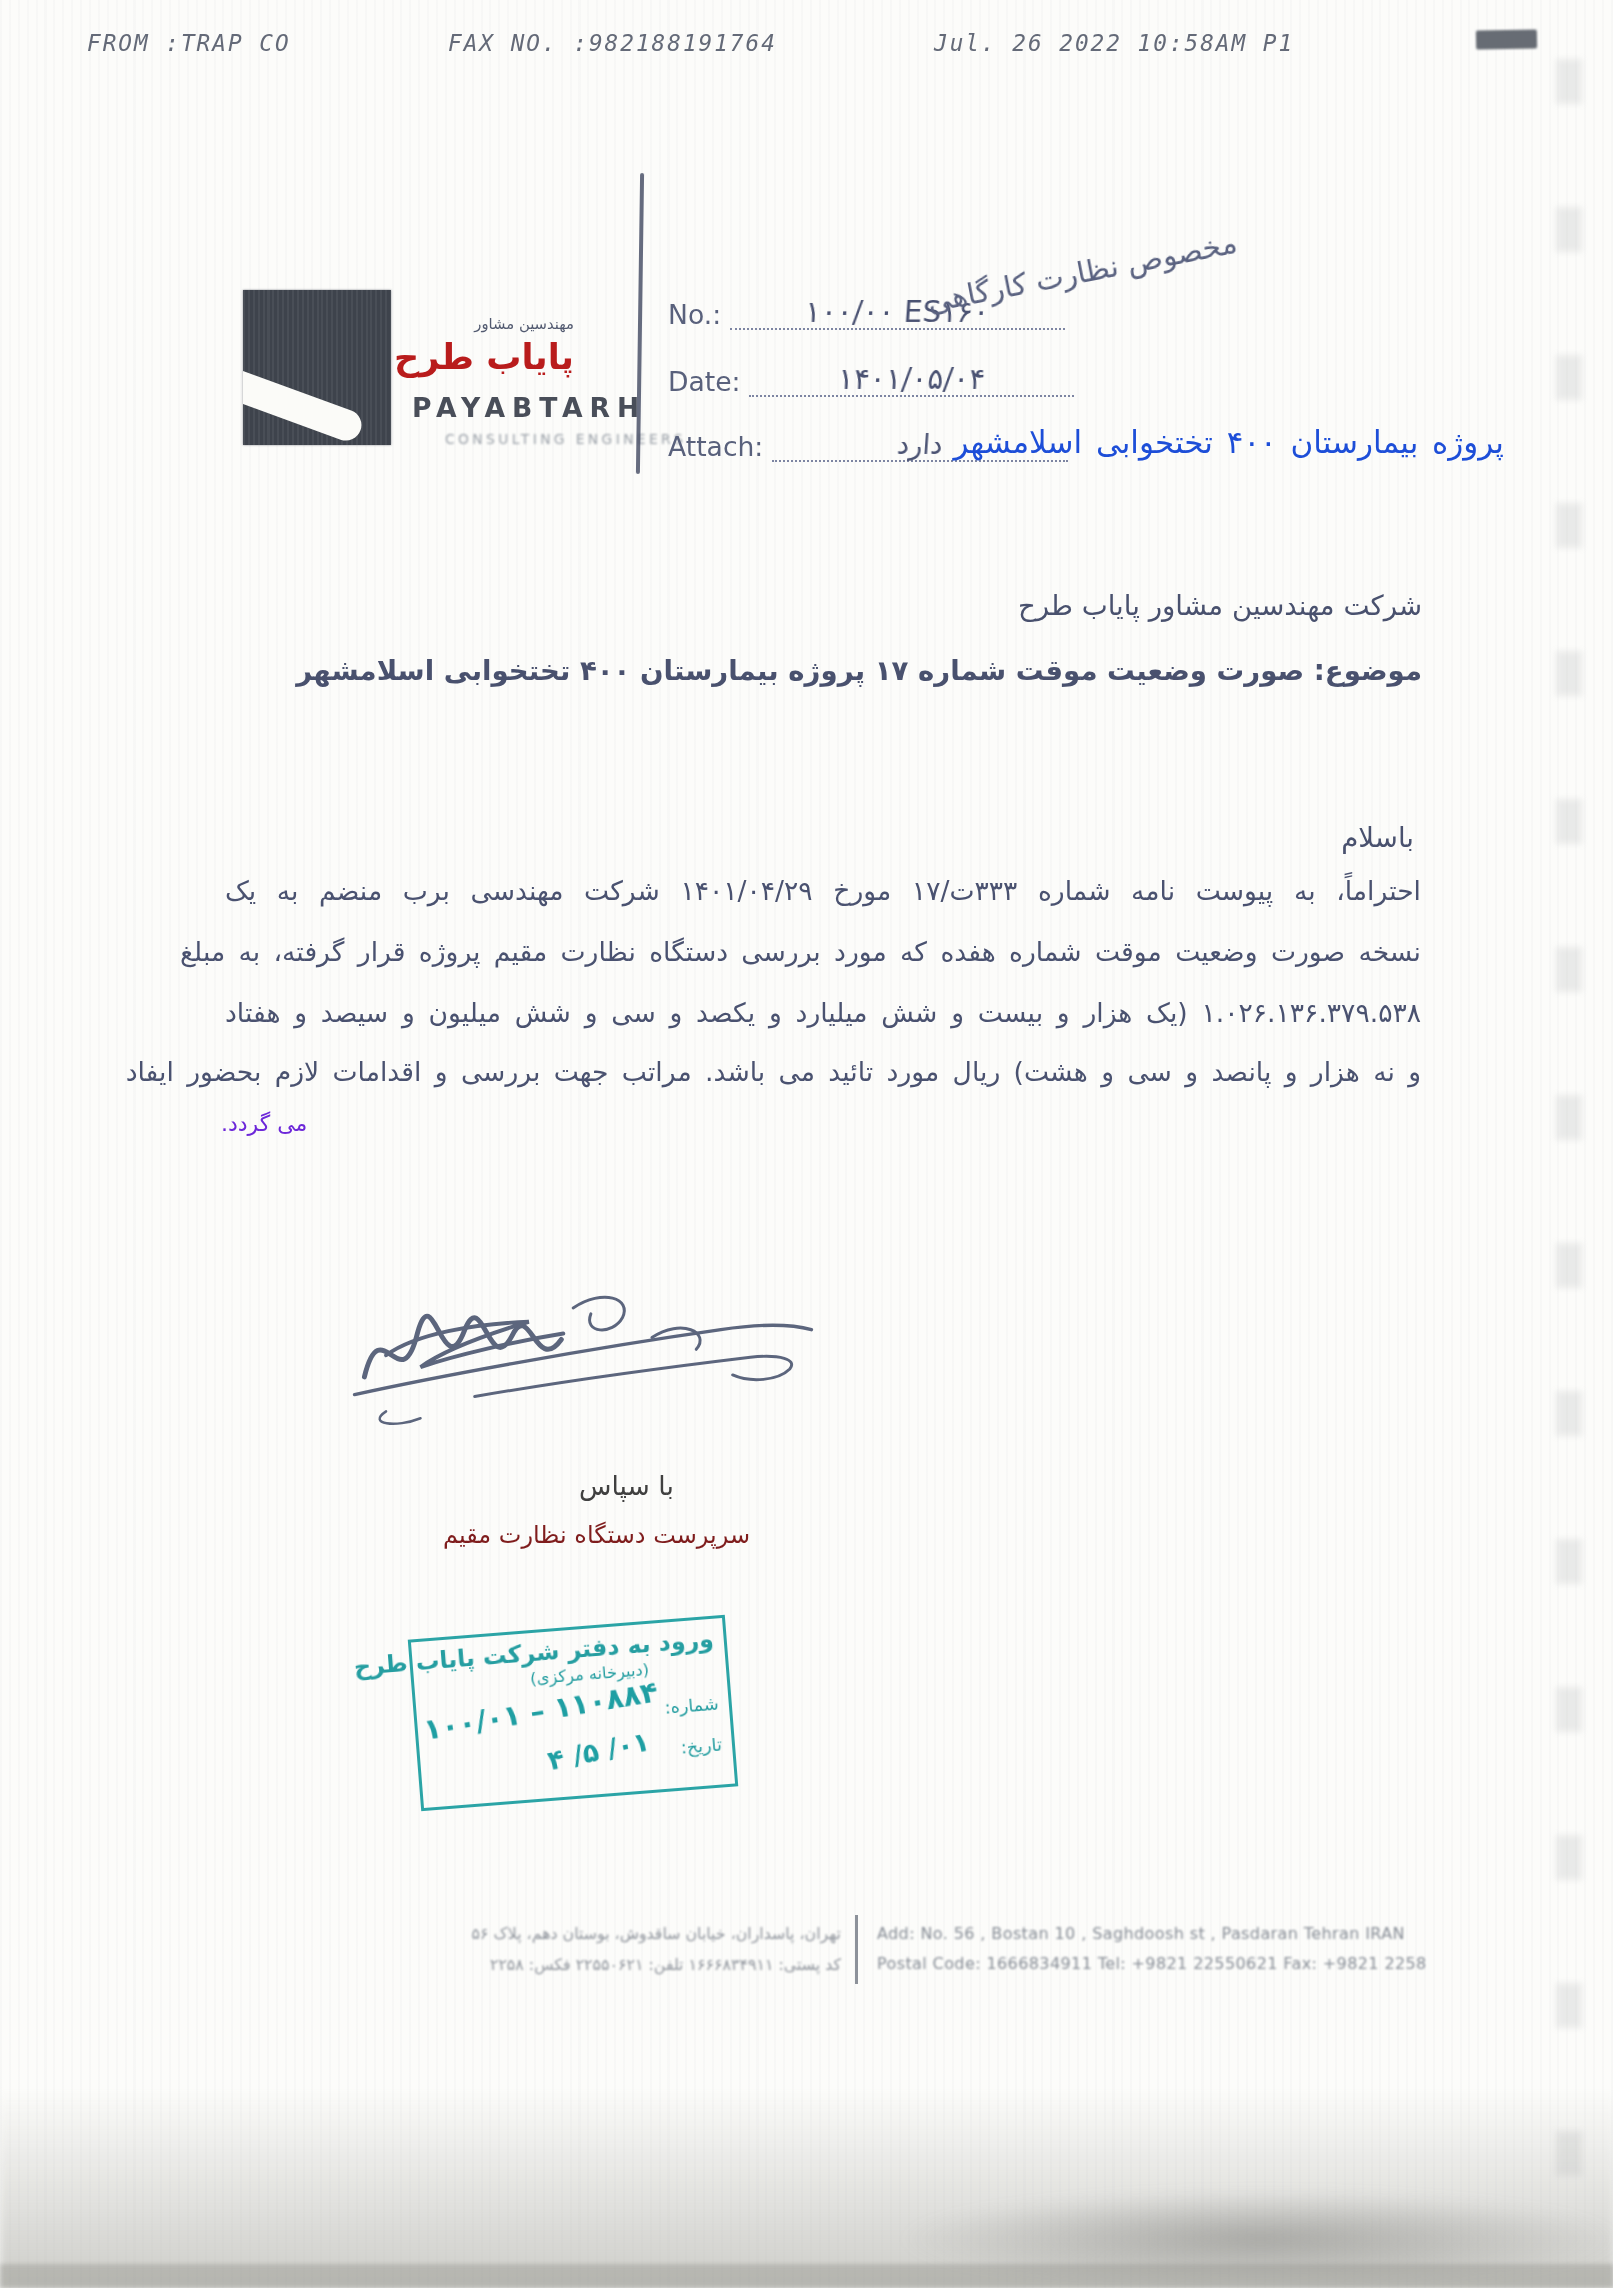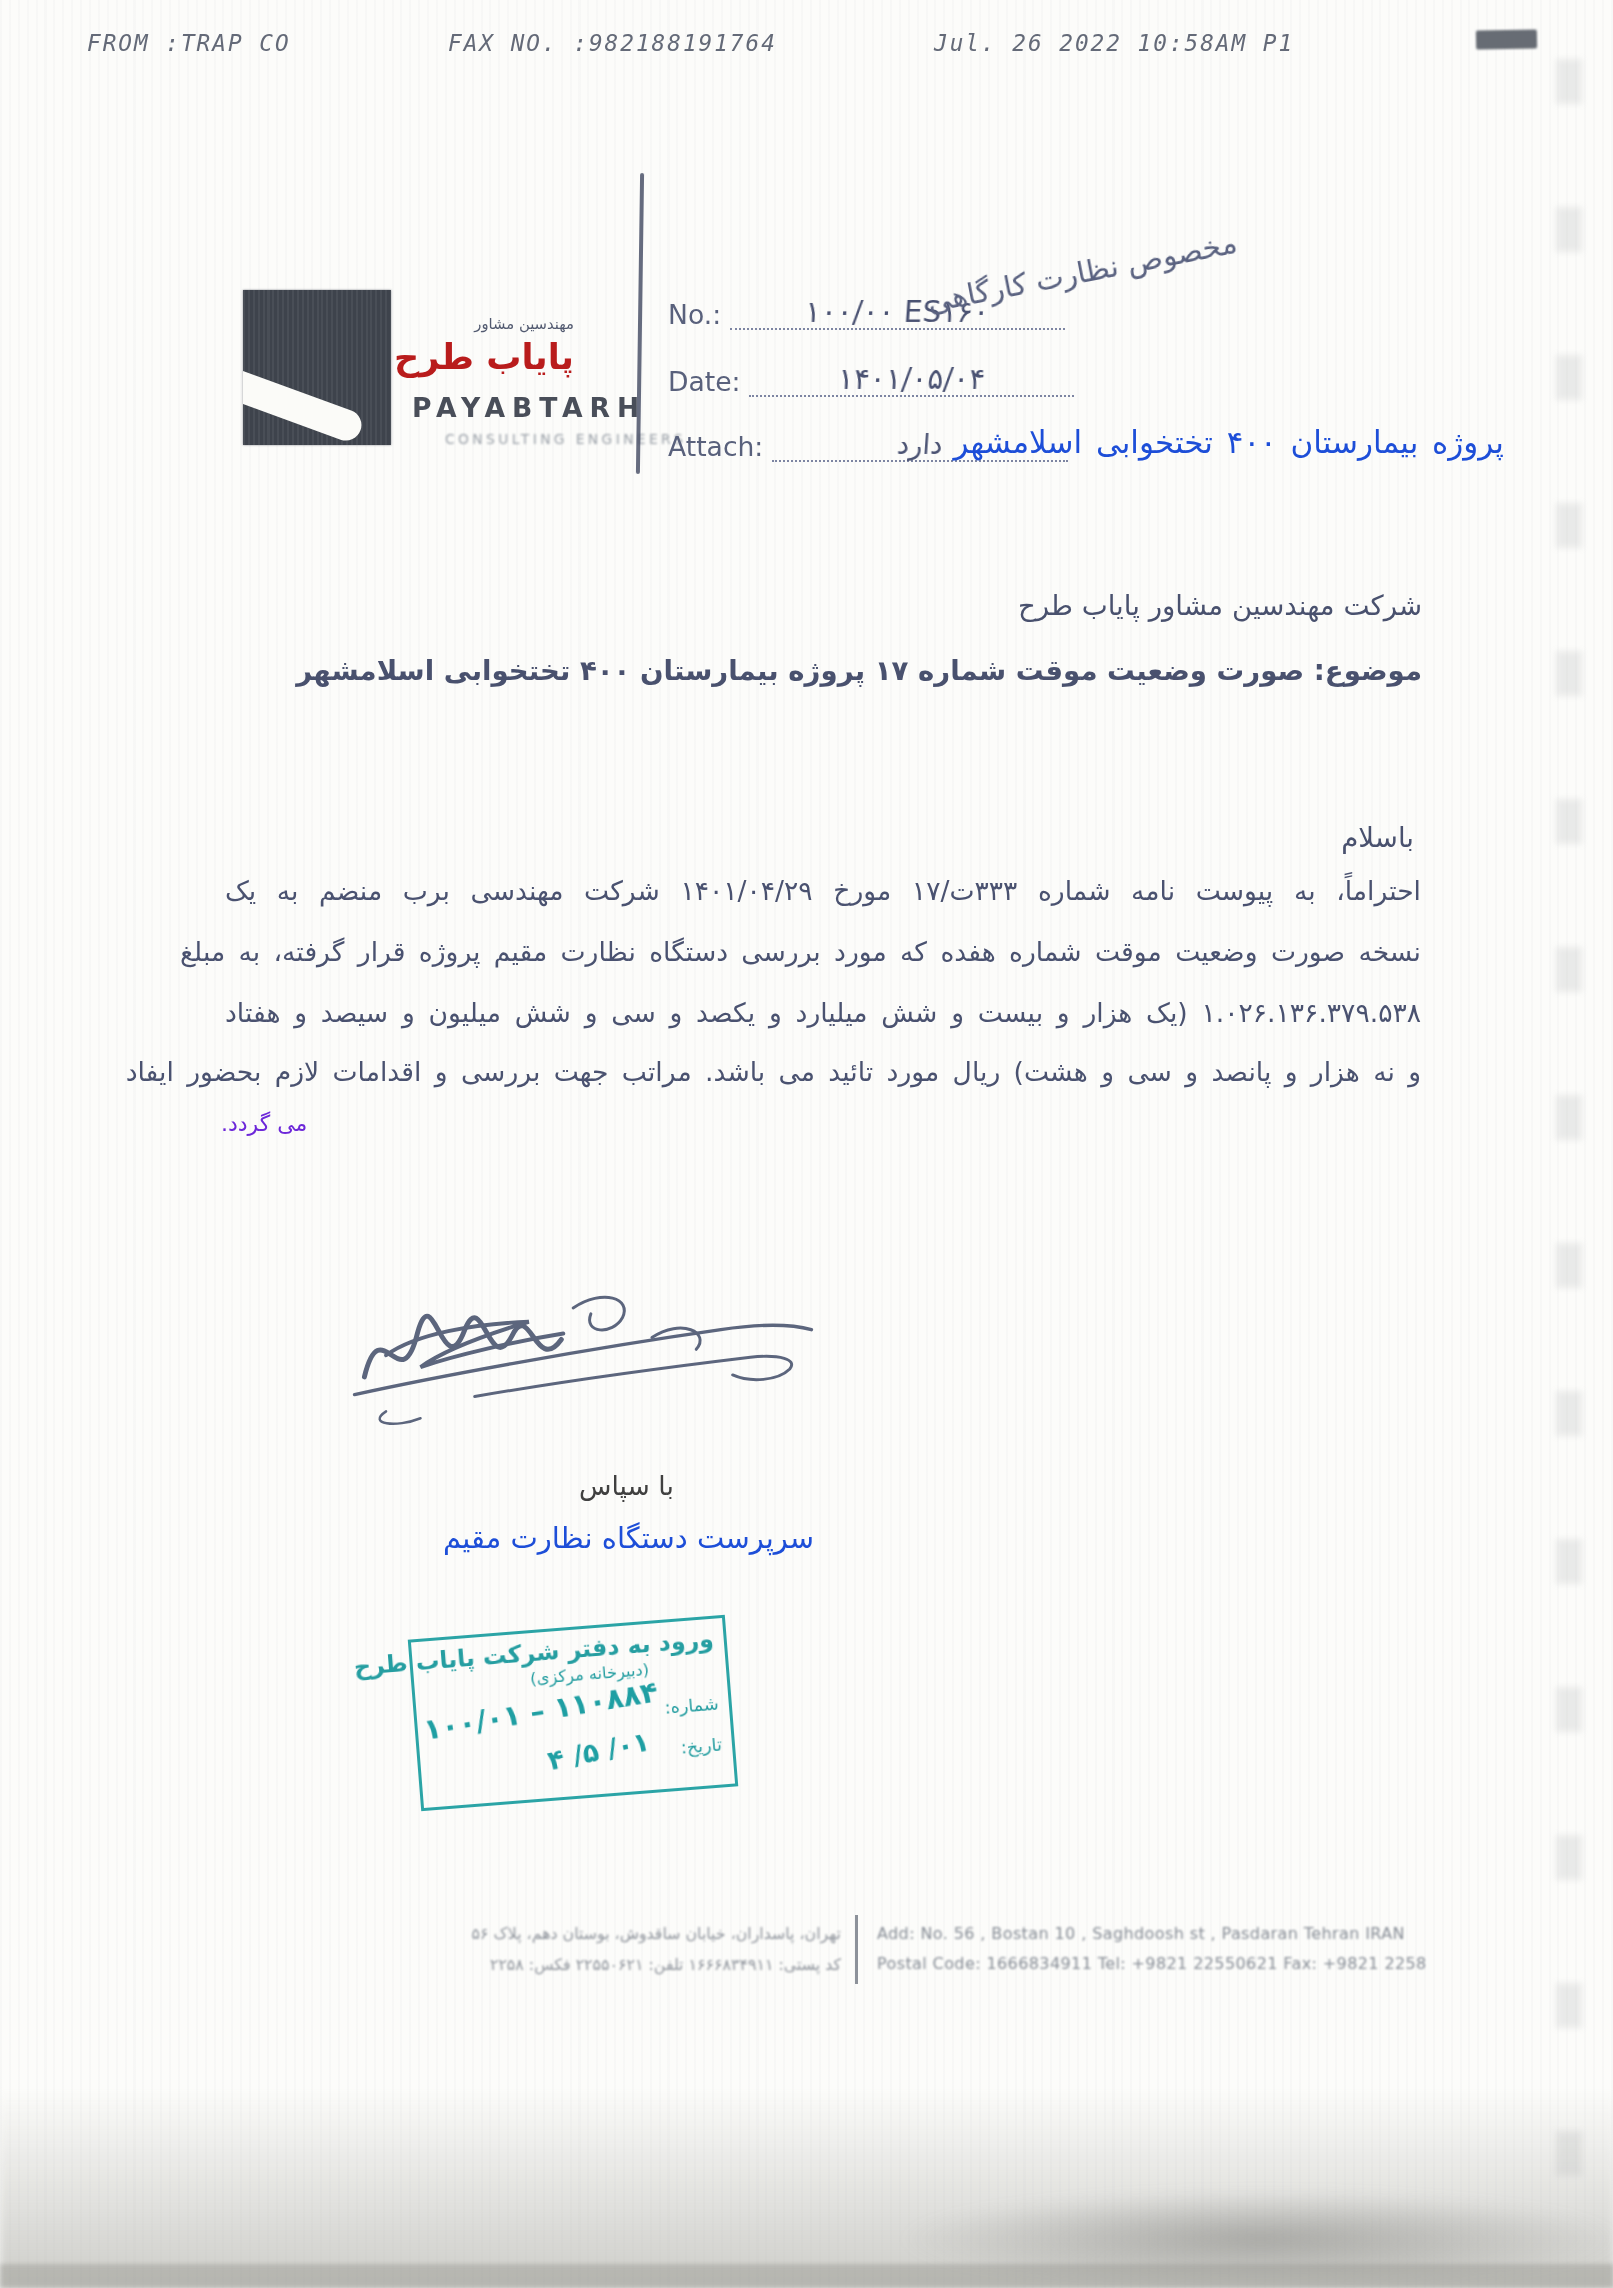--- a/index.html
+++ b/index.html
@@ -74,21 +74,21 @@
   .rline{right:192px; direction:rtl; font-size:27.6px; color:#49516e; filter:blur(0.2px); white-space:nowrap;}
   .bline{
     left:225px; right:193px; direction:rtl; font-size:26.6px; color:#4a5270;
     text-align:justify; text-align-last:justify; filter:blur(0.2px);
     word-spacing:4.9px; white-space:nowrap; overflow:visible;
   }
   .bline-last{left:221px; direction:rtl; font-size:22px; color:#6d28d9; filter:blur(0.2px);}
 
   .sig{left:327px; top:1239px;}
   .closing{left:579px; top:1470px; direction:rtl; font-size:26.6px; color:#404040; filter:blur(0.3px);}
-  .signatory{left:443px; top:1521px; direction:rtl; font-size:29px; color:#1d4ed8;
+  .signatory{left:443px; top:1521px; direction:rtl; font-size:24px; color:#7f1d1d;
     letter-spacing:1px; filter:blur(0.5px); white-space:nowrap;}
 
   
   .stamp{
     left:414px; top:1627px; width:296px; height:156px;
     border:3.4px solid #2ba4a6; transform:rotate(-4.5deg);
     direction:rtl; color:#259ea1; padding:5.9px 9.9px 3.9px 5.9px; filter:blur(0.2px);
   }
   .stamp-r1{font-size:23.6px; font-weight:bold; text-align:center; white-space:nowrap;}
   .stamp-r2{font-size:16.3px; text-align:center; transform:translateX(21.7px); margin-top:2px;}

